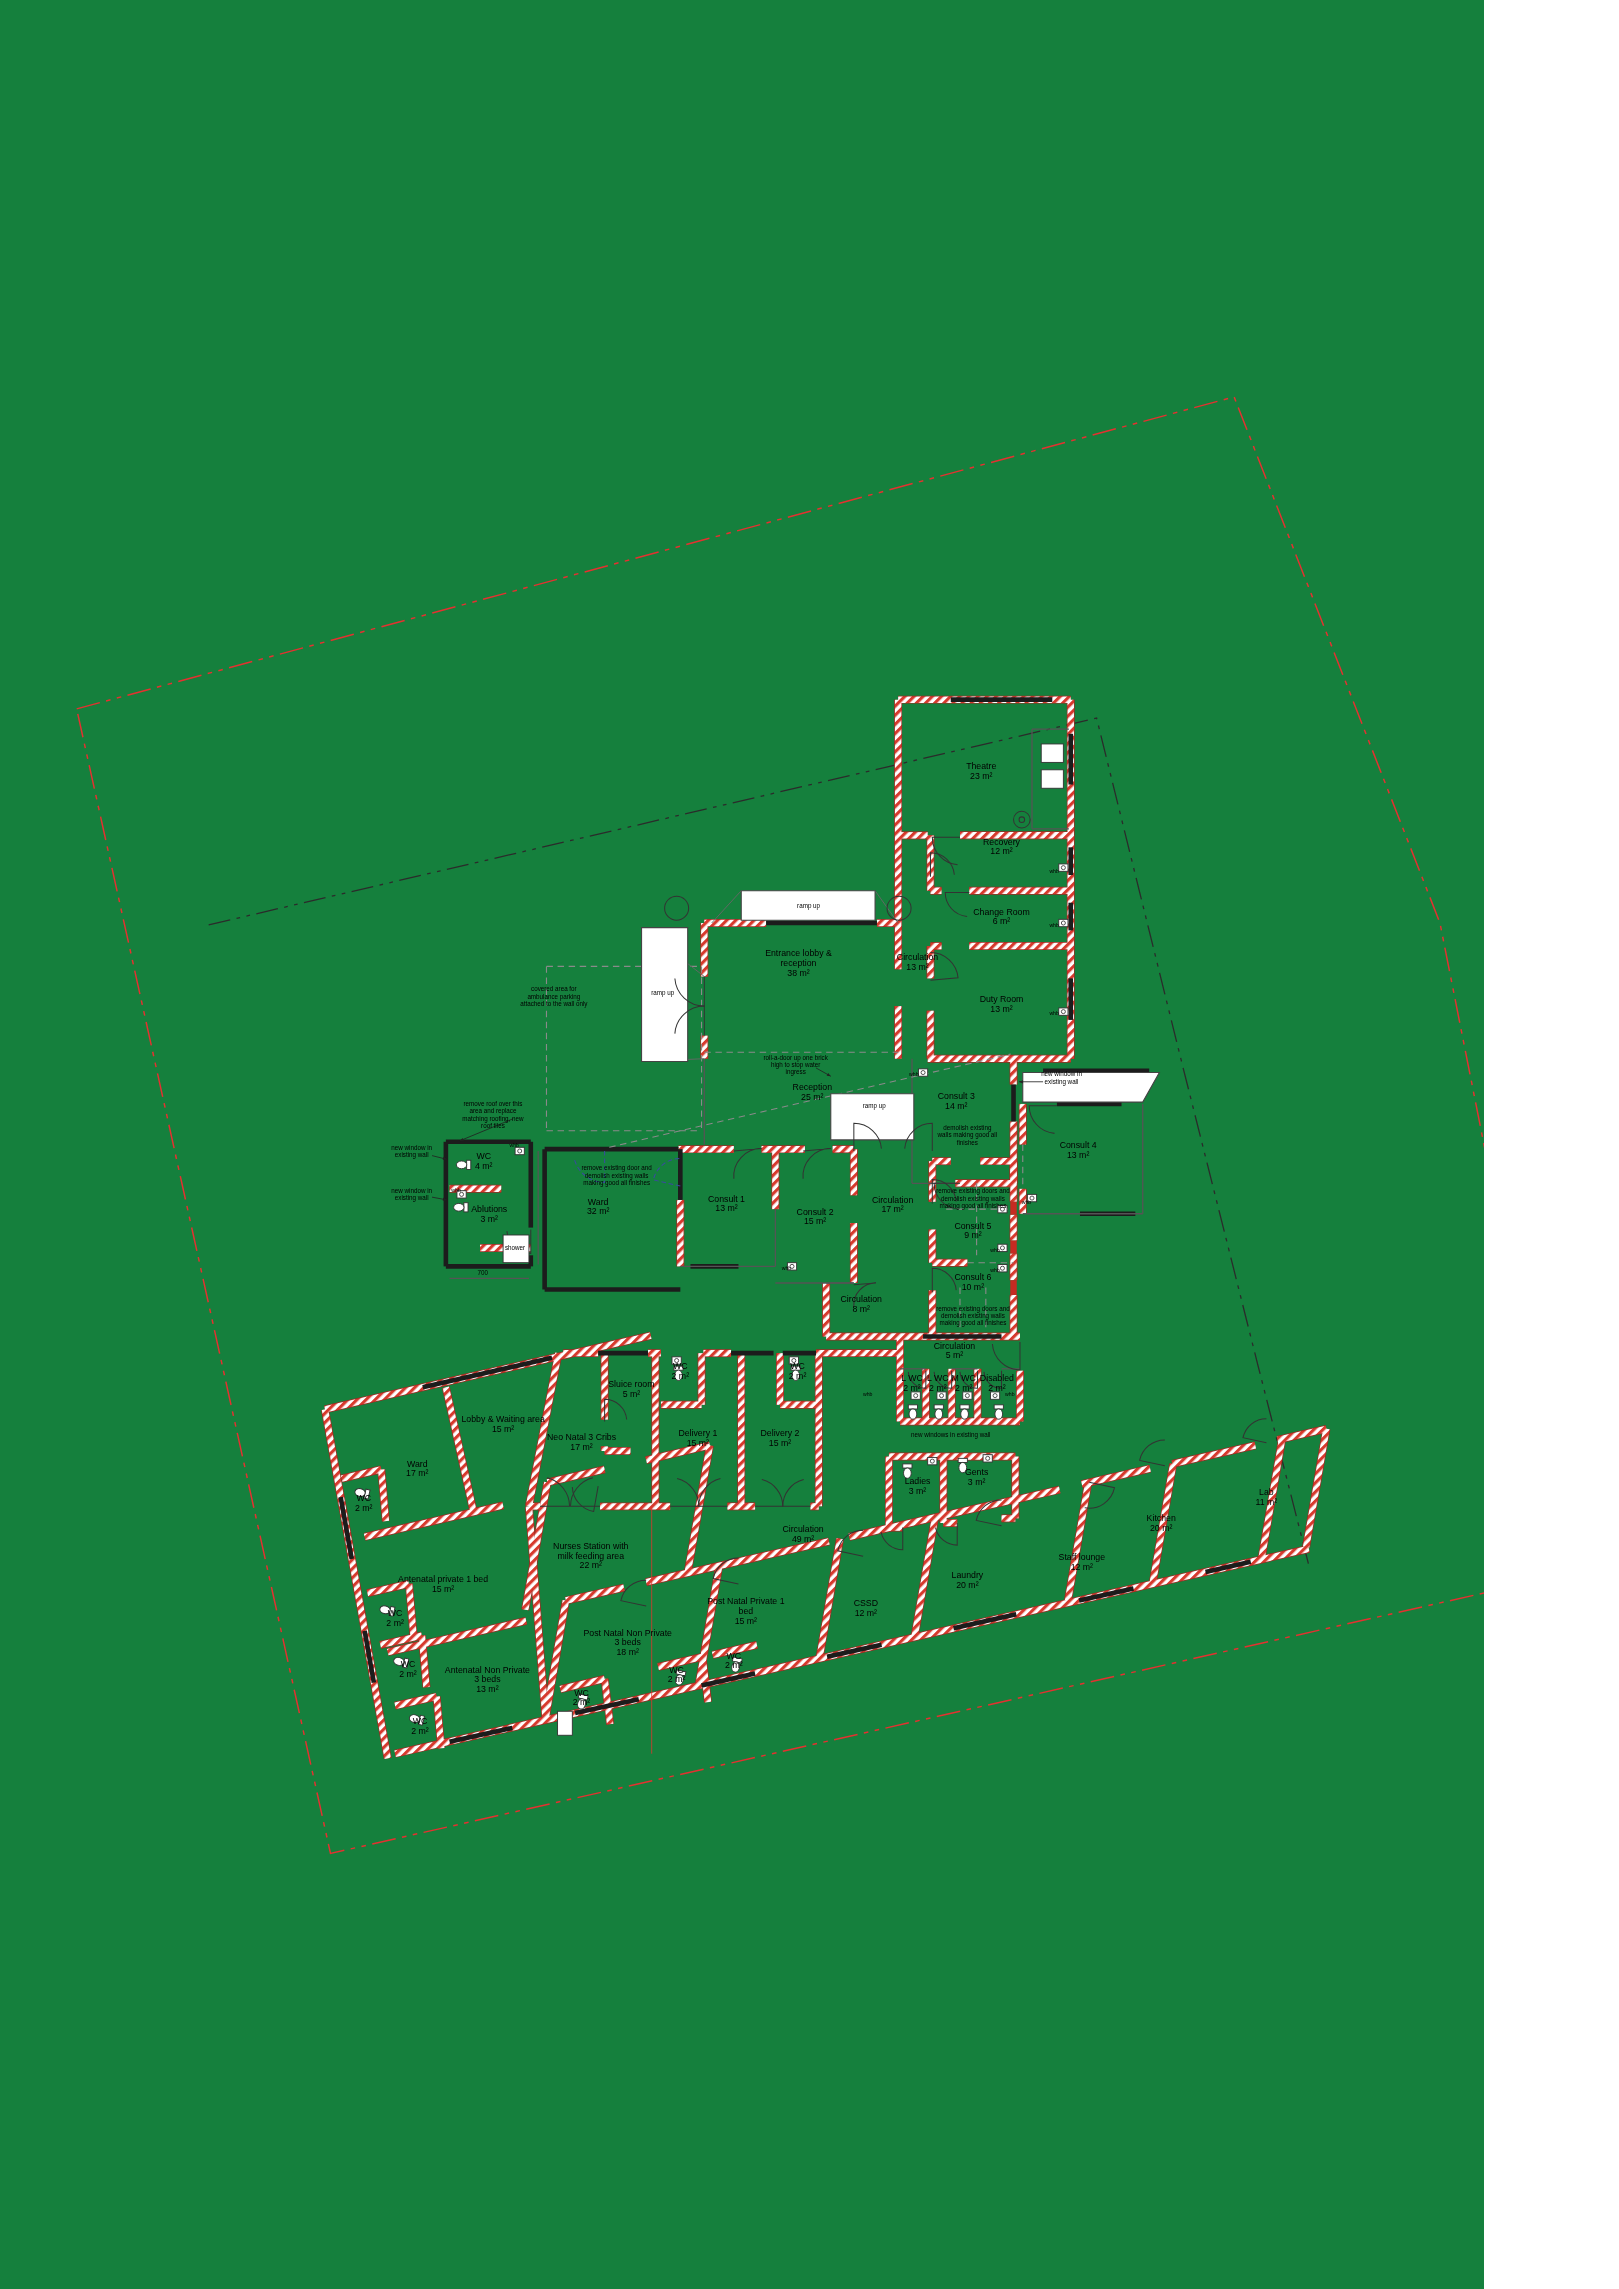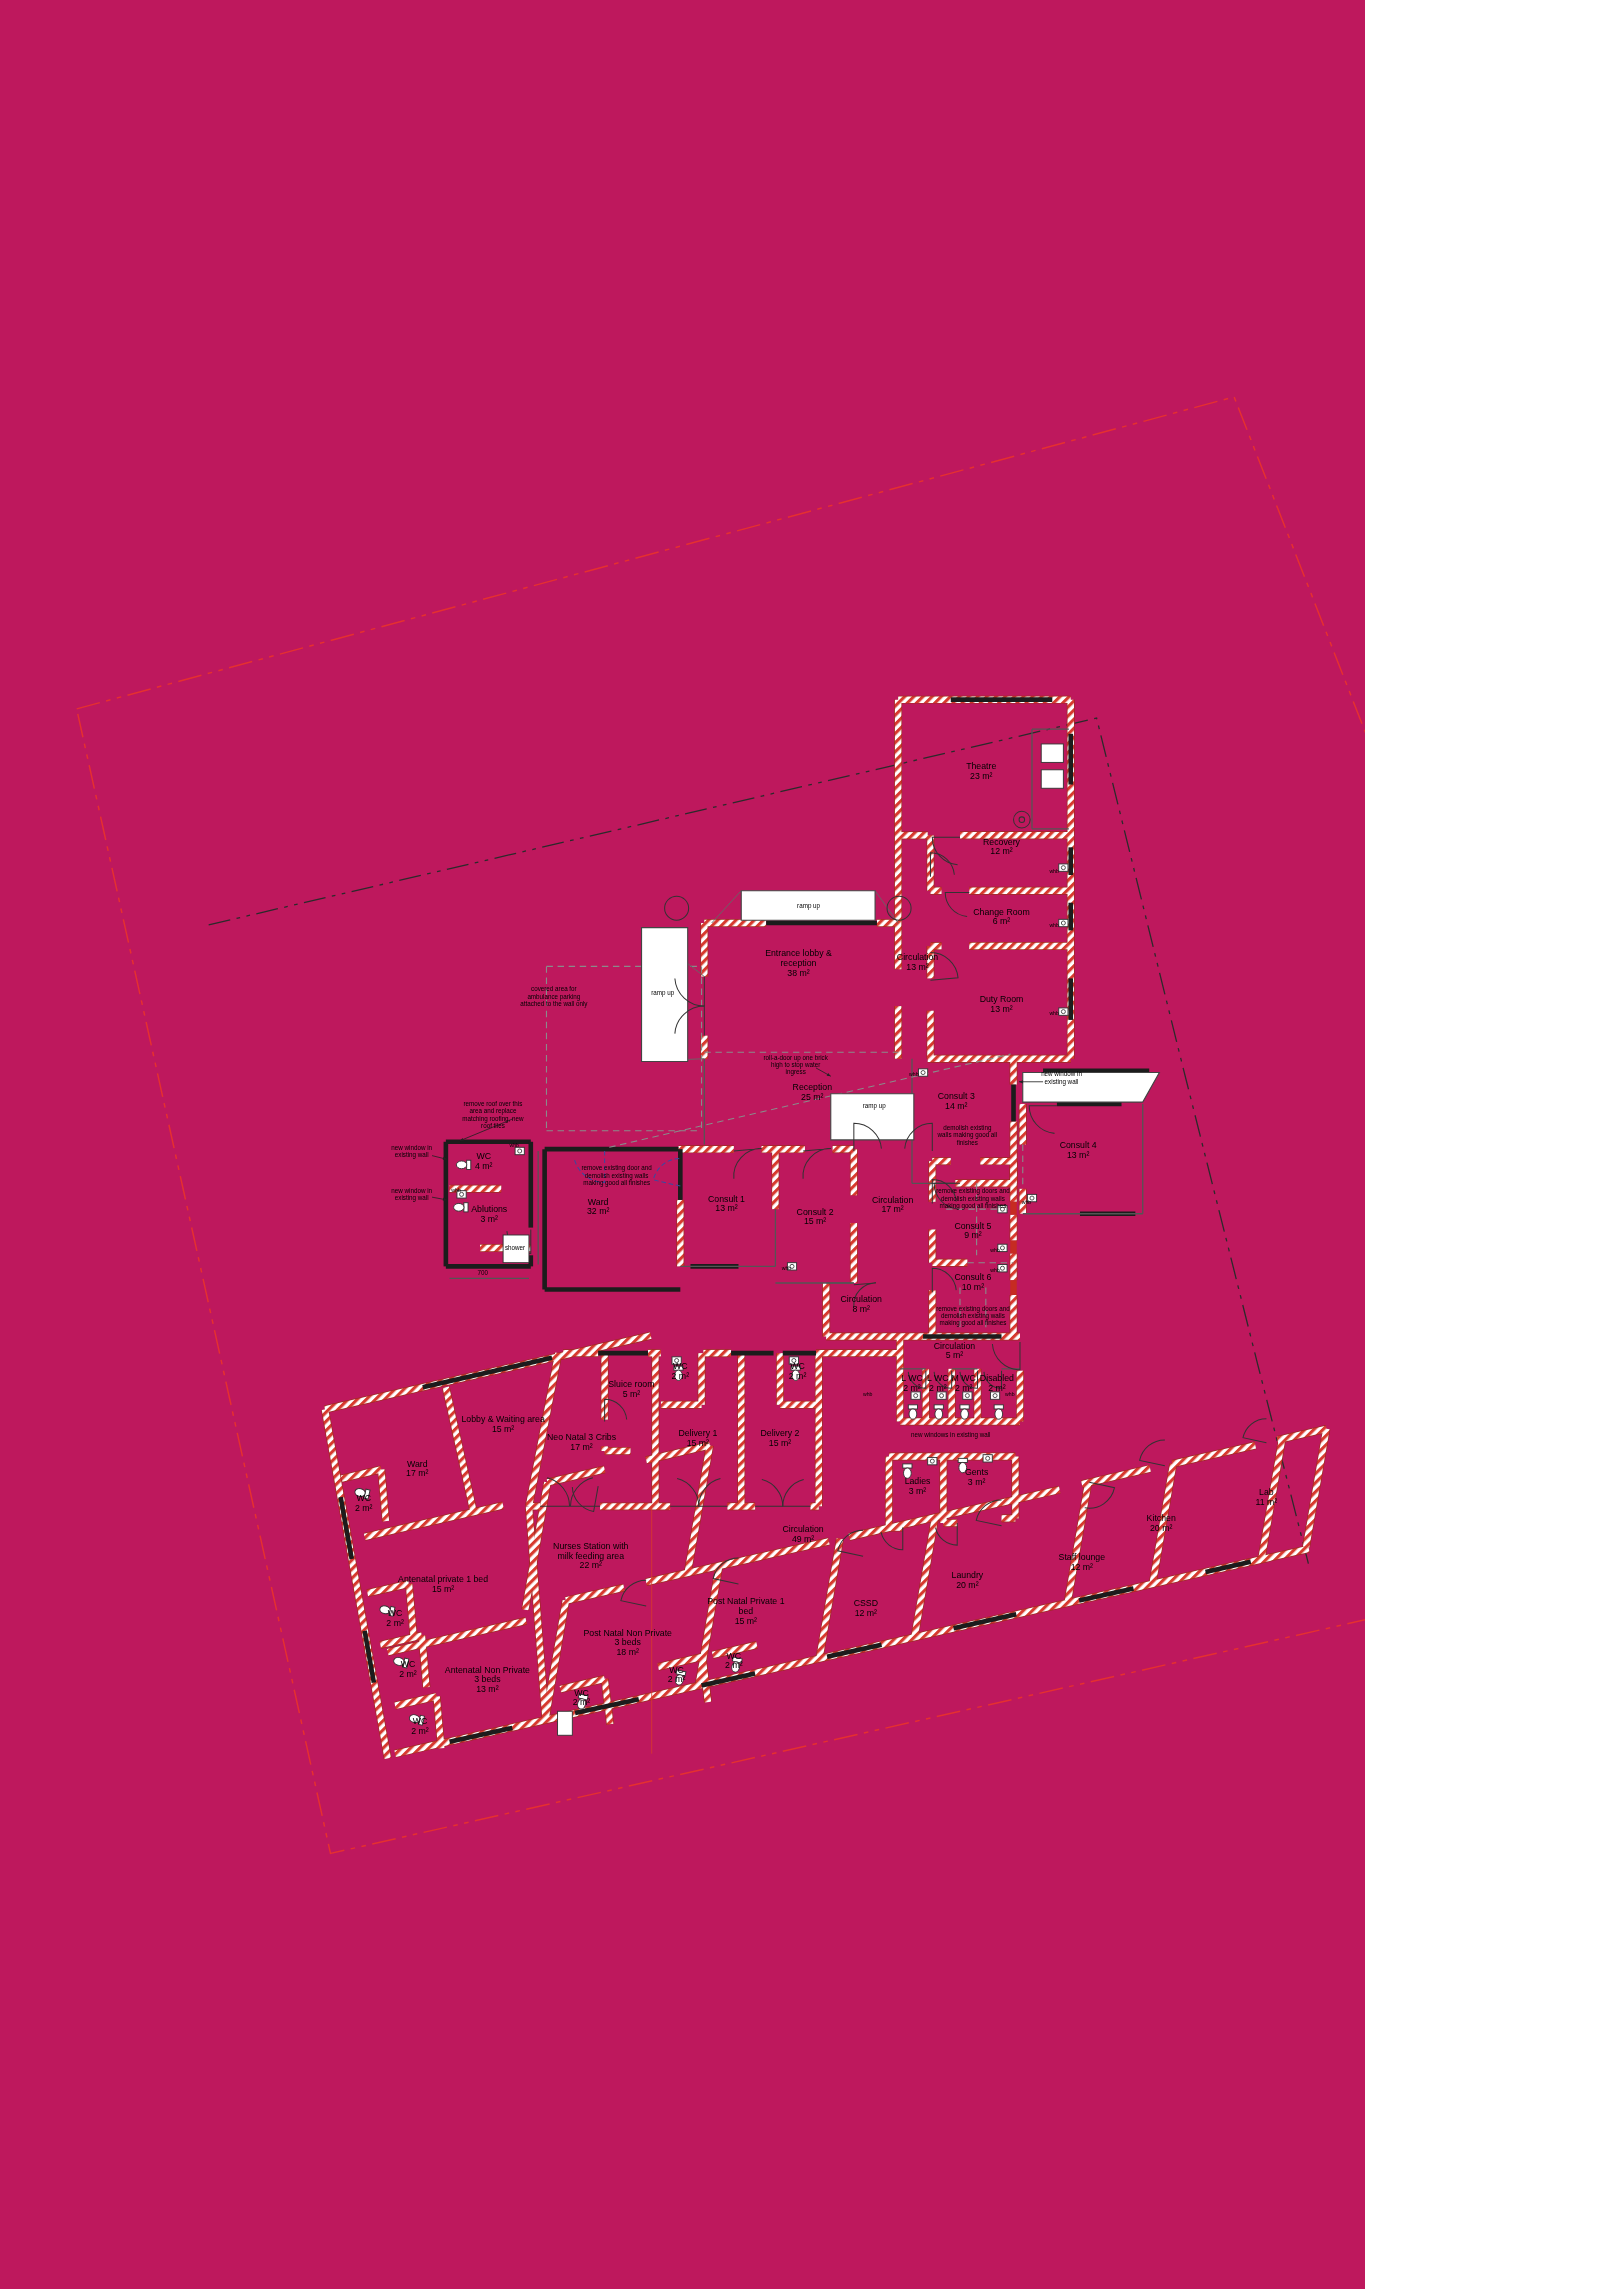--- a/index.html
+++ b/index.html
@@ -1,17 +1,17 @@
 <!DOCTYPE html>
 <html style="font-size:14.8px"><head>
 <meta charset="utf-8">
 <style>
   html,body{margin:0;padding:0;background:#ffffff;}
   body{font-family:"Liberation Sans",sans-serif;}
-  #sheet{position:relative;width:1365px;height:2290px;background:#be185d;overflow:hidden;}
+  #sheet{position:relative;width:1484px;height:2290px;background:#15803d;overflow:hidden;}
   svg{position:absolute;left:0;top:0;}
   .room-label{fill:#000;font-size:9.5px;text-anchor:middle;}
   .annot{fill:#000;font-size:6.8px;text-anchor:middle;}
   .tiny{fill:#000;font-size:5.6px;text-anchor:middle;}
 </style>
 </head>
 <body>
 
 <div id="sheet">
   <svg id="plan" width="1620" height="2290" viewBox="0 0 1755 2481">

